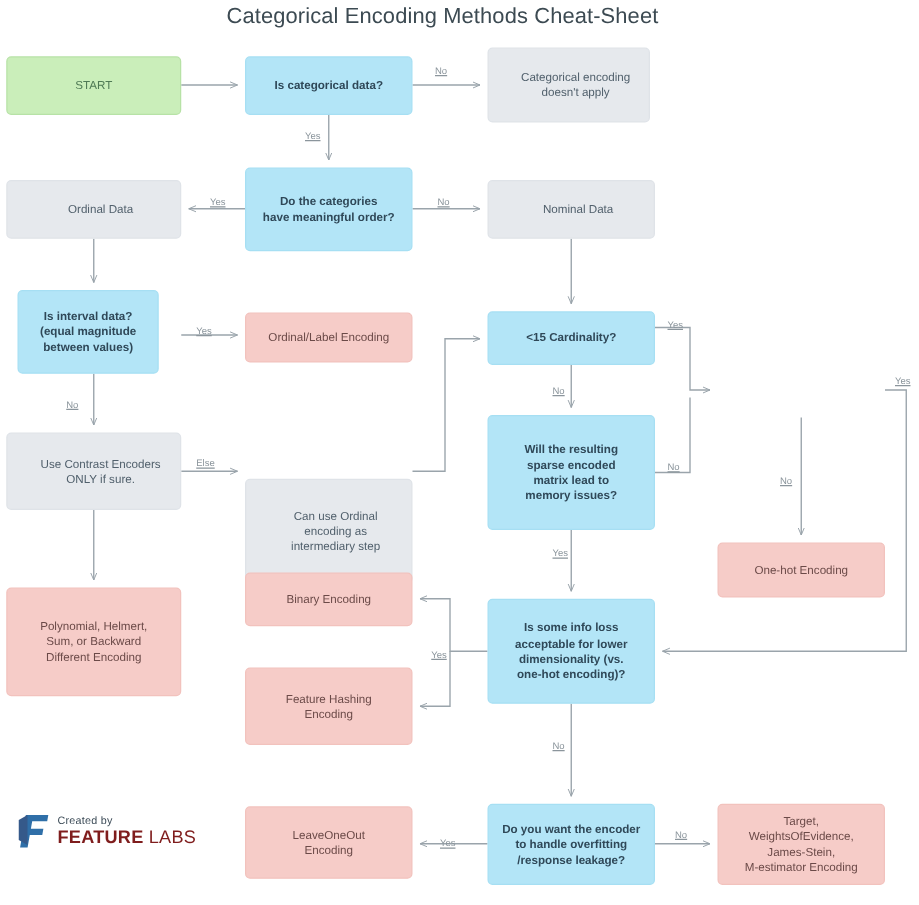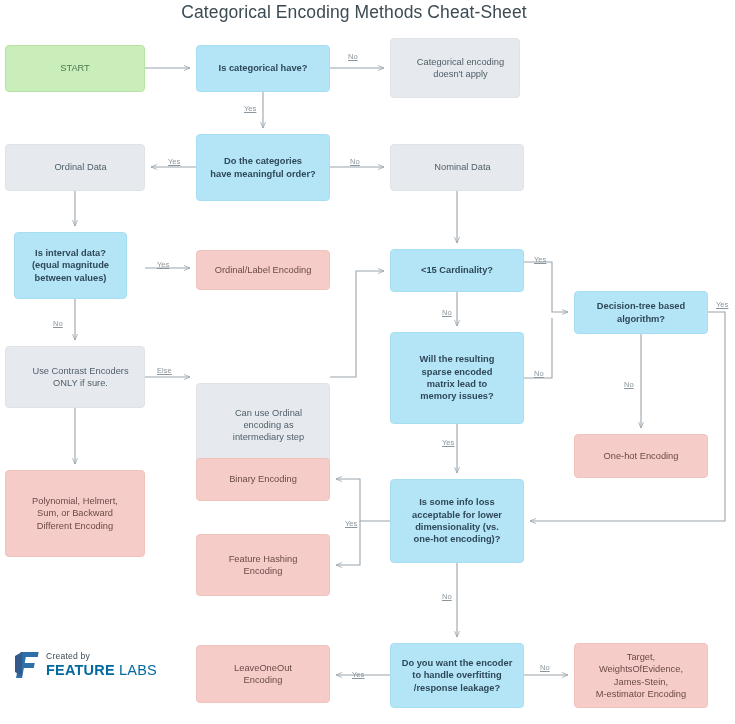--- a/index.html
+++ b/index.html
@@ -79,21 +79,21 @@
     align-items: center;
     gap: 6px;
   }
   #logo-mark { width: 26px; height: 30px; flex: none; }
   #logo-text { line-height: 1.15; }
   #logo-created {
     font-size: 8.6px;
     color: #3b4a56;
     letter-spacing: .2px;
   }
-  #logo-name { font-size: 14.5px; color: #0369a1; letter-spacing: .2px; }
+  #logo-name { font-size: 14.5px; color: #7f1d1d; letter-spacing: .2px; }
   #logo-name b { font-weight: 700; }
   #logo-name span { font-weight: 400; }
 </style>
 </head>
 <body>
 
 <div id="page">
 
   <div id="title">Categorical Encoding Methods Cheat-Sheet</div>
 
@@ -147,21 +147,21 @@
       <path d="M457,563 L457,637"></path>
 
       <path d="M390,675 L336,675"></path>
 
       <path d="M524,675 L568,675"></path>
     </g>
   </svg>
 
   <div class="node n-green" style="left:5px;  top:45px;  width:140px; height:47px;">START</div>
 
-  <div class="node n-blue" style="left:196px; top:45px;  width:134px; height:47px;">Is categorical have?</div>
+  <div class="node n-blue" style="left:196px; top:45px;  width:134px; height:47px;">Is categorical data?</div>
 
   <div class="node n-grey" style="left:390px; top:38px;  width:130px; height:60px;">Categorical encoding
 doesn't apply</div>
 
   <div class="node n-grey" style="left:5px;   top:144px; width:140px; height:47px;">Ordinal Data</div>
 
   <div class="node n-blue" style="left:196px; top:134px; width:134px; height:67px;">Do the categories
 have meaningful order?</div>
 
   <div class="node n-grey" style="left:390px; top:144px; width:134px; height:47px;">Nominal Data</div>
@@ -179,22 +179,20 @@
 
   <div class="node n-grey" style="left:196px; top:342px; width:134px; height:84px;margin-top:41px;">Can use Ordinal
 encoding as
 intermediary step</div>
 
   <div class="node n-blue" style="left:390px; top:332px; width:134px; height:92px;">Will the resulting
 sparse encoded
 matrix lead to
 memory issues?</div>
 
-  <div class="node n-blue" style="left:574px; top:291px; width:134px; height:43px;">Decision-tree based
-algorithm?</div>
 
   <div class="node n-pink" style="left:574px; top:434px; width:134px; height:44px;">One-hot Encoding</div>
 
   <div class="node n-pink" style="left:5px;   top:470px; width:140px; height:87px;">Polynomial, Helmert,
 Sum, or Backward
 Different Encoding</div>
 
   <div class="node n-pink" style="left:196px; top:458px; width:134px; height:43px;">Binary Encoding</div>
 
   <div class="node n-pink" style="left:196px; top:534px; width:134px; height:62px;">Feature Hashing

